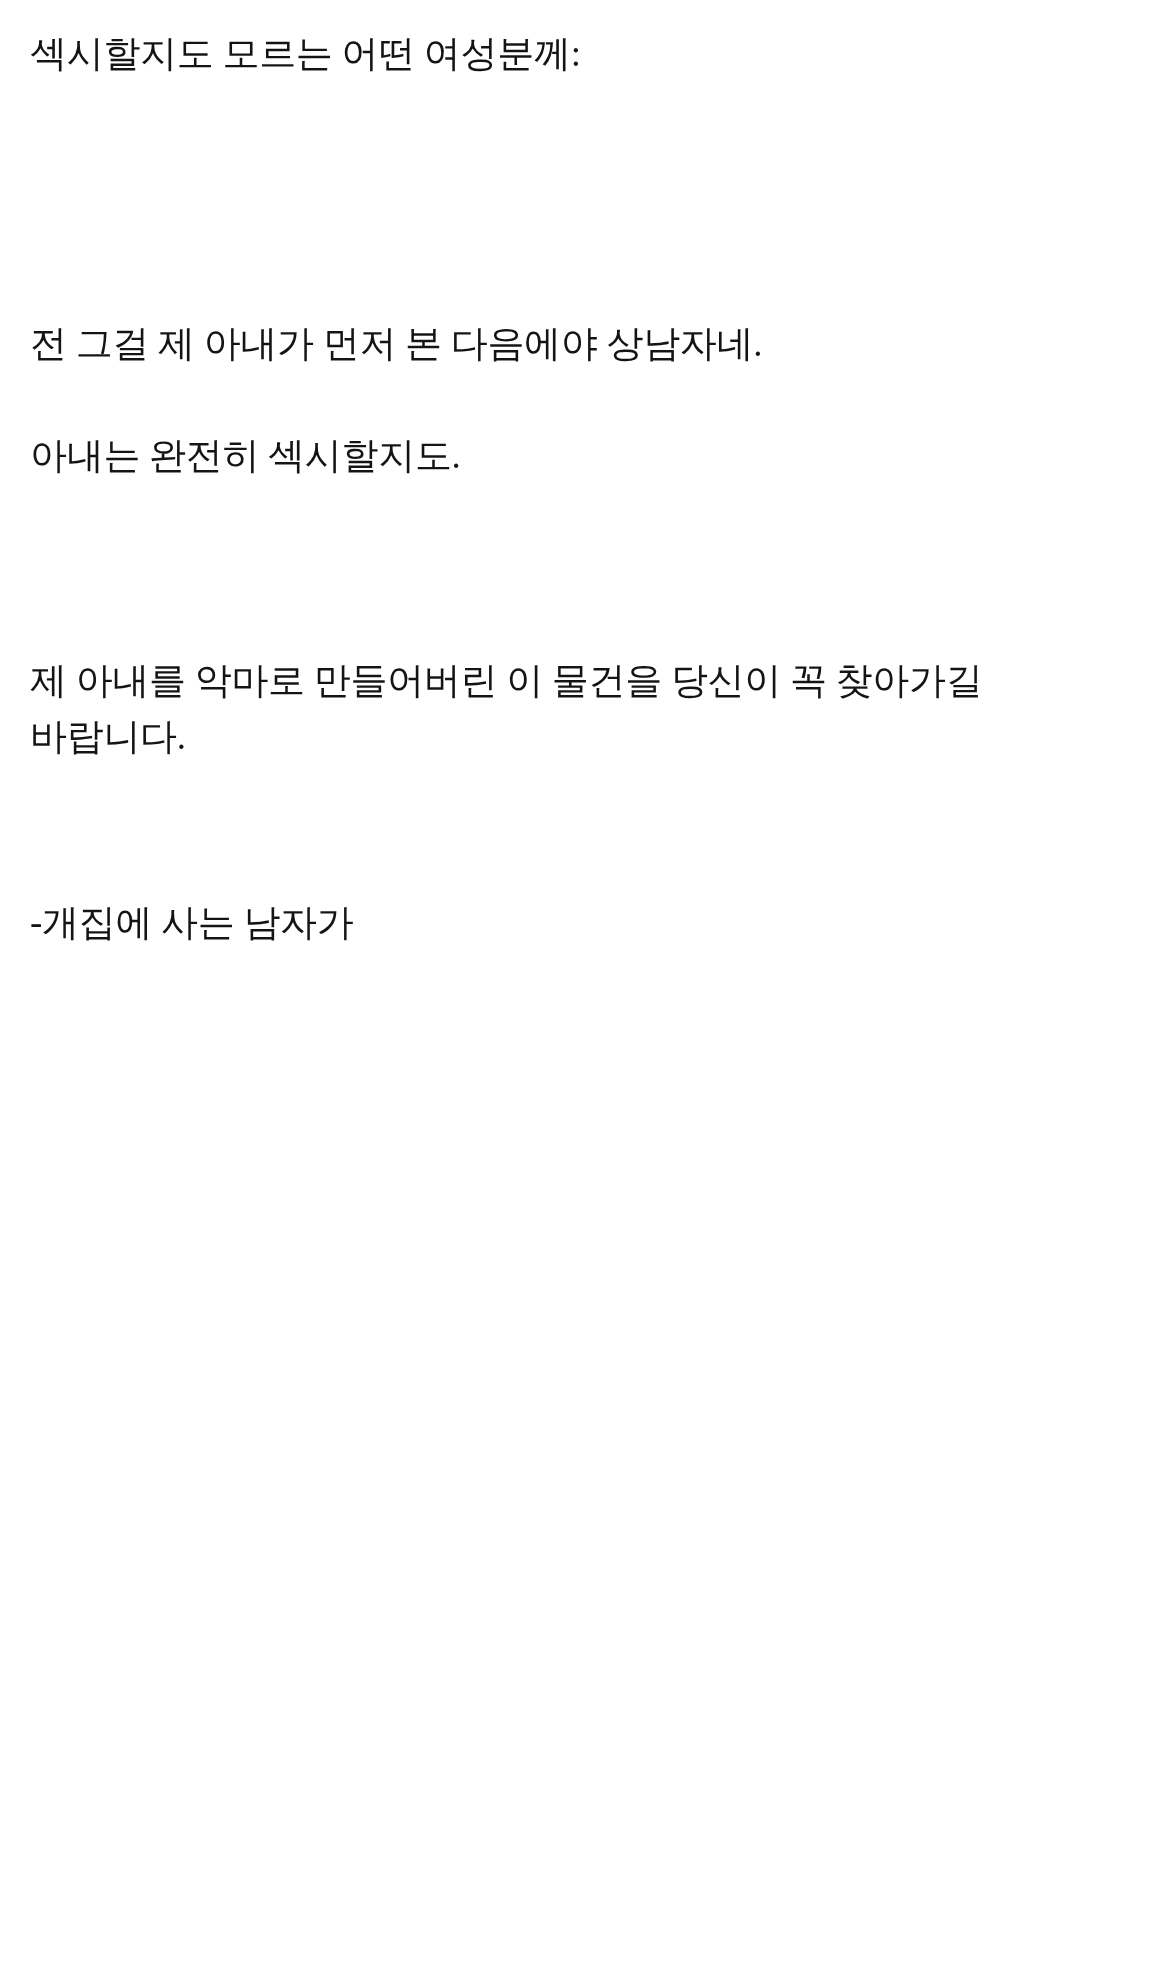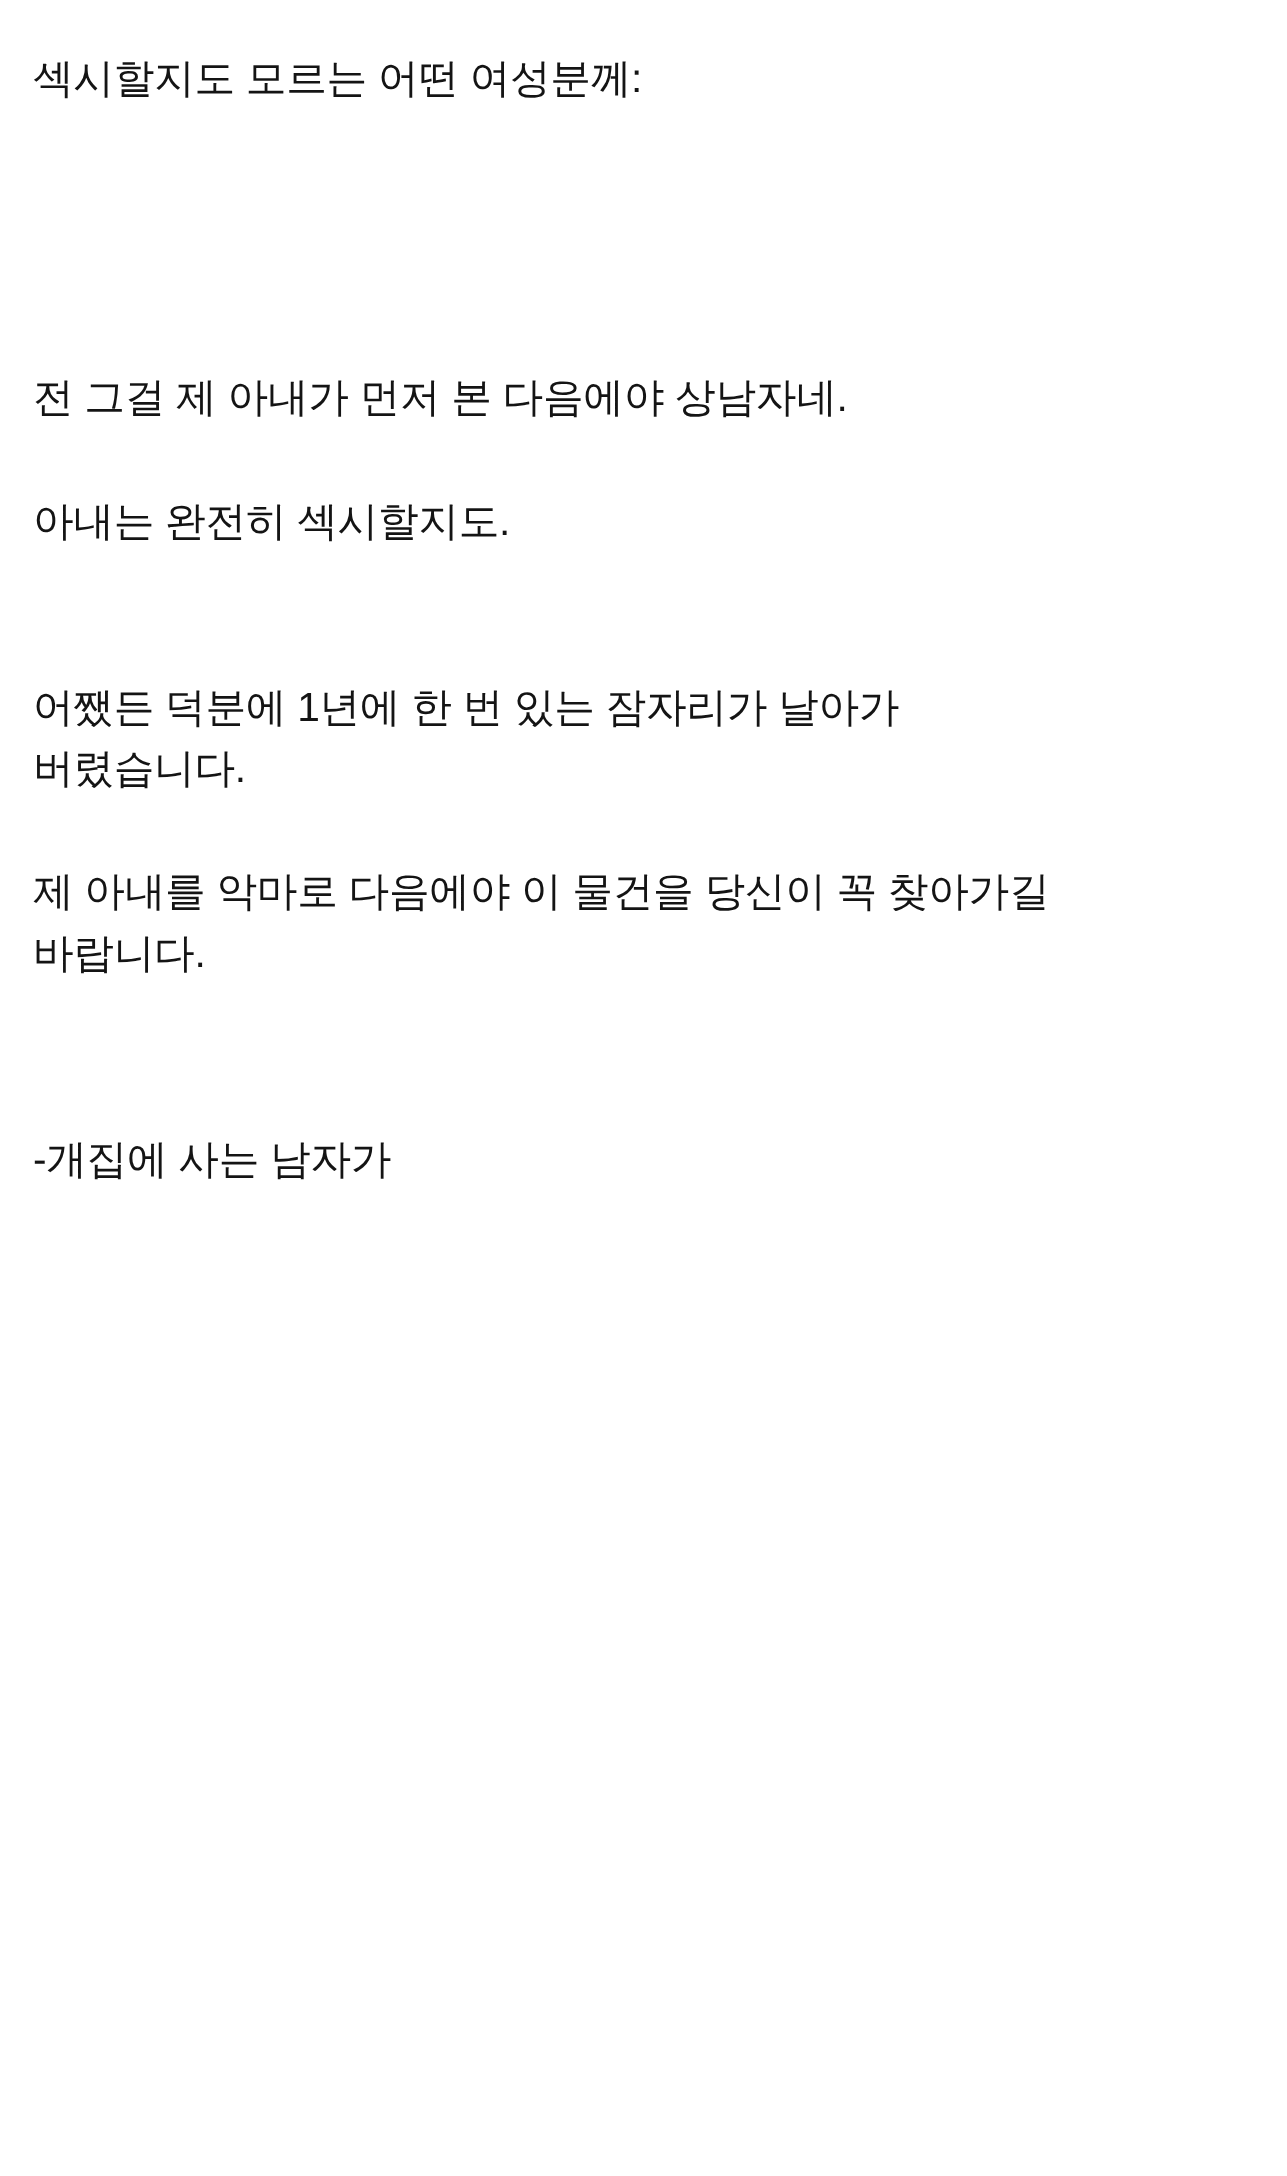--- a/index.html
+++ b/index.html
@@ -11,22 +11,23 @@
     width: 1170px;
     min-height: 1978px;
     font-family: "Liberation Sans", "DejaVu Sans", sans-serif;
     color: #141414;
     -webkit-font-smoothing: antialiased;
   }
   .page {
     width: 1017px;
     min-height: 1978px;
     box-sizing: border-box;
-    padding: 44px 30px 0 30px;
+    padding: 26px 30px 0 30px;
     position: relative;
+    font-family: Liberation Serif, serif;
   }
   .block {
     font-size: 37px;
     line-height: 1.52;
     letter-spacing: -0.3px;
     word-break: keep-all;
     white-space: pre-wrap;
   }
   .gap-xl { height: 178px; }
   .gap-para { height: 56px; }
@@ -46,24 +47,23 @@
   <div class="gap-para"></div>
 
   <div class="block narrow">전 그걸 제 아내가 먼저 본 다음에야 상남자네.</div>
   <div class="gap-para"></div>
 
   <div class="block narrow">아내는 완전히 섹시할지도.</div>
   <div class="gap-para"></div>
 
   <div class="gap-para"></div>
 
-  <div class="block narrow">어쨌든 덕분에 1년에 한 번 있는 잠자리가 날아가 버렸습니다.</div>
   <div class="gap-para"></div>
 
-  <div class="block narrow">제 아내를 악마로 다음에야 이 물건을 당신이 꼭 찾아가길 바랍니다.</div>
+  <div class="block narrow">제 아내를 악마로 만들어버린 이 물건을 당신이 꼭 찾아가길 바랍니다.</div>
 
   <div class="gap-sig"></div>
 
   <div class="block narrow">-개집에 사는 남자가</div>
 
   <div class="gap-foot"></div>
 
 
 </div>
 

